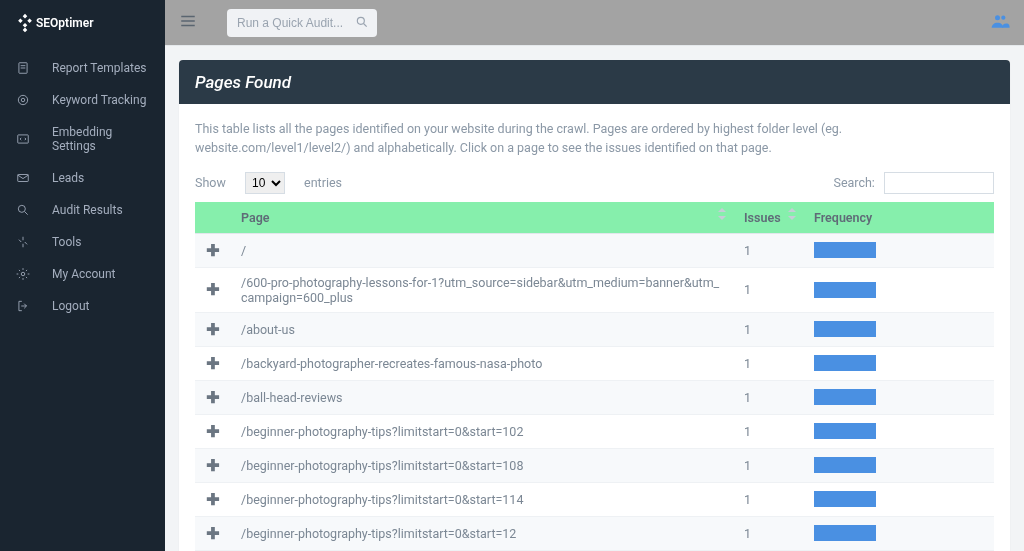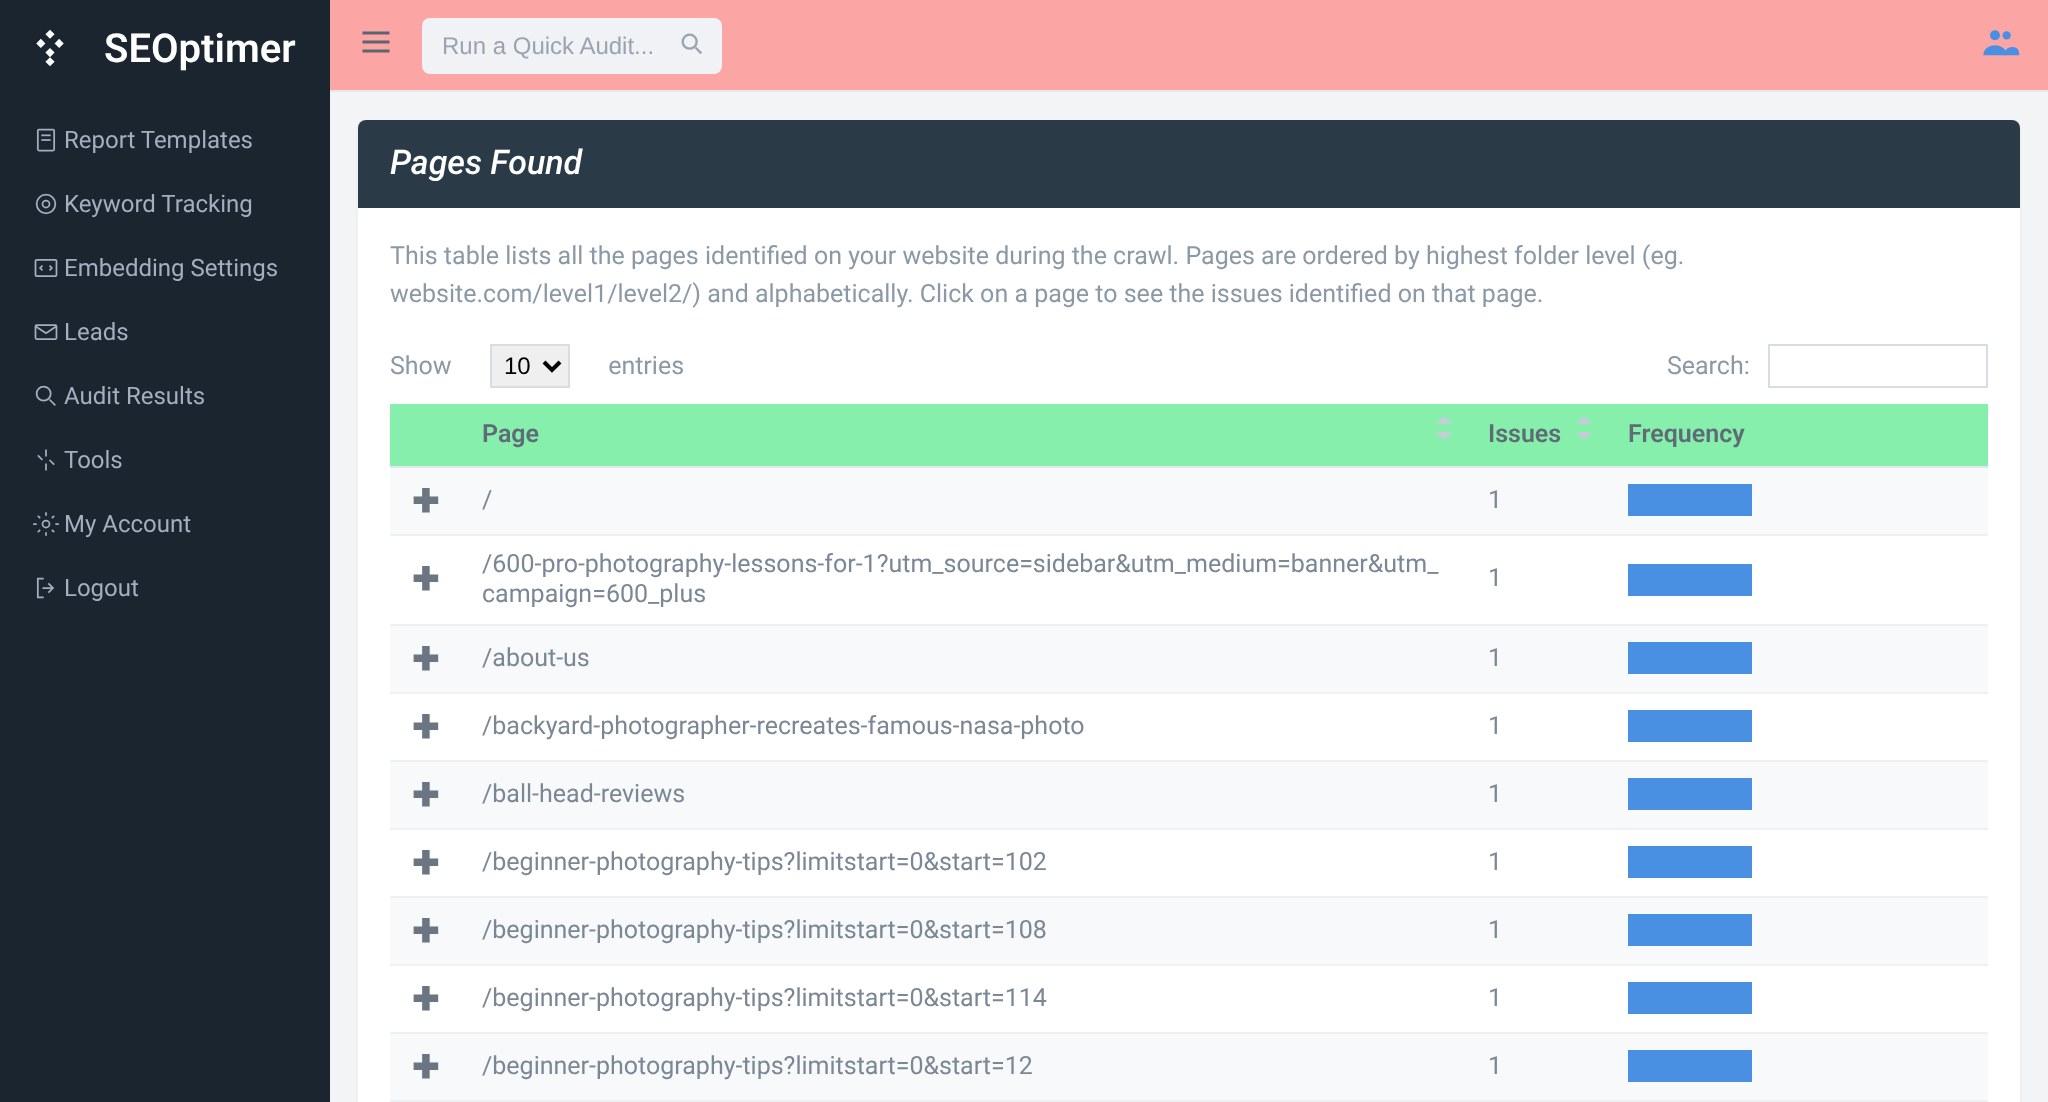--- a/index.html
+++ b/index.html
@@ -1,27 +1,27 @@
 <!DOCTYPE html>
 <html><head>
 <meta charset="utf-8">
 <style>
   *{box-sizing:border-box;margin:0;padding:0;}
   body{font-family:-apple-system,BlinkMacSystemFont,"Segoe UI",Roboto,Arial,sans-serif;font-size:13px;color:#5f6b77;background:#f2f4f6;}
   .app{display:flex;min-height:551px;}
   
   .sidebar{width:165px;background:#1a2530;flex-shrink:0;}
-  .brand{display:flex;align-items:center;gap:16px;color:#fff;font-weight:600;font-size:20px;padding:12px 14px;}
+  .brand{display:flex;align-items:center;gap:0;color:#fff;font-weight:600;font-size:12px;padding:12px 14px;}
   .brand svg{flex-shrink:0;}
   .nav{list-style:none;margin-top:6px;}
-  .nav li{display:flex;align-items:center;gap:2px;padding:9px 16px;color:#a4aebe;font-size:12px;cursor:pointer;}
+  .nav li{display:flex;align-items:center;gap:22px;padding:9px 16px;color:#a4aebe;font-size:12px;cursor:pointer;}
   .nav li svg{width:14px;height:14px;flex-shrink:0;stroke:#a4aebe;fill:none;stroke-width:1.5;}
   
   .main{flex:1;display:flex;flex-direction:column;min-width:0;}
-  .topbar{height:46px;background:#fca5a5;display:flex;align-items:center;padding:0 14px;gap:14px;border-bottom:1px solid #e5e9ec;}
+  .topbar{height:46px;background:#a3a3a3;display:flex;align-items:center;padding:0 14px;gap:30px;border-bottom:1px solid #e5e9ec;}
   .hamburger{cursor:pointer;color:#5a6570;}
   .searchwrap{position:relative;}
   .searchwrap input{width:150px;height:28px;border:none;background:#f0f2f5;border-radius:4px;padding:0 26px 0 10px;font-size:12px;color:#6b7682;}
   .searchwrap input::placeholder{color:#9aa4b0;}
   .searchwrap .sicon{position:absolute;right:8px;top:6px;color:#9aa4b0;}
   .topbar .spacer{flex:1;}
   .users-ico{color:#4a90e2;}
   
   .content{padding:14px;}
   .panel{background:#fff;border-radius:4px;box-shadow:0 1px 2px rgba(0,0,0,0.05);}

